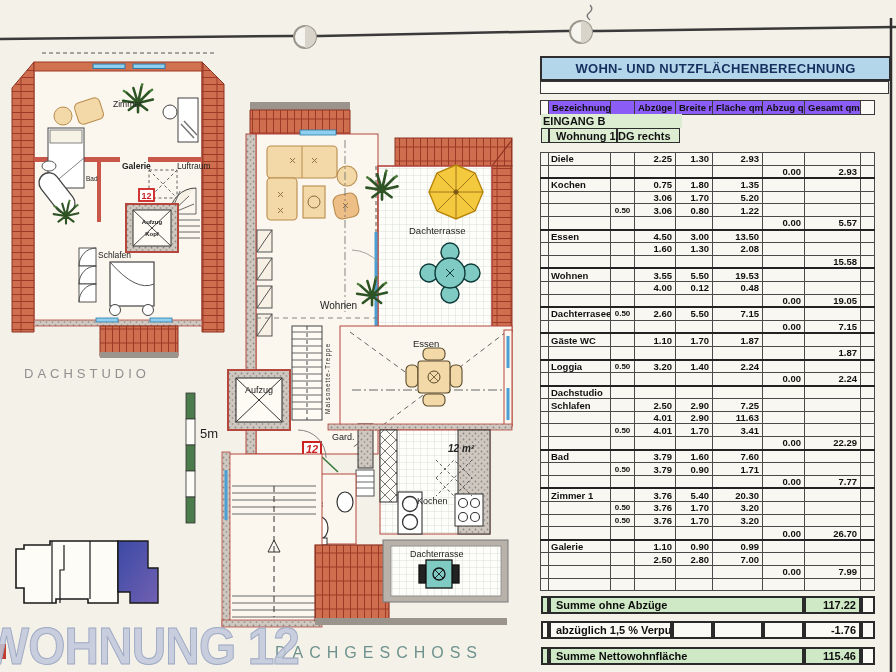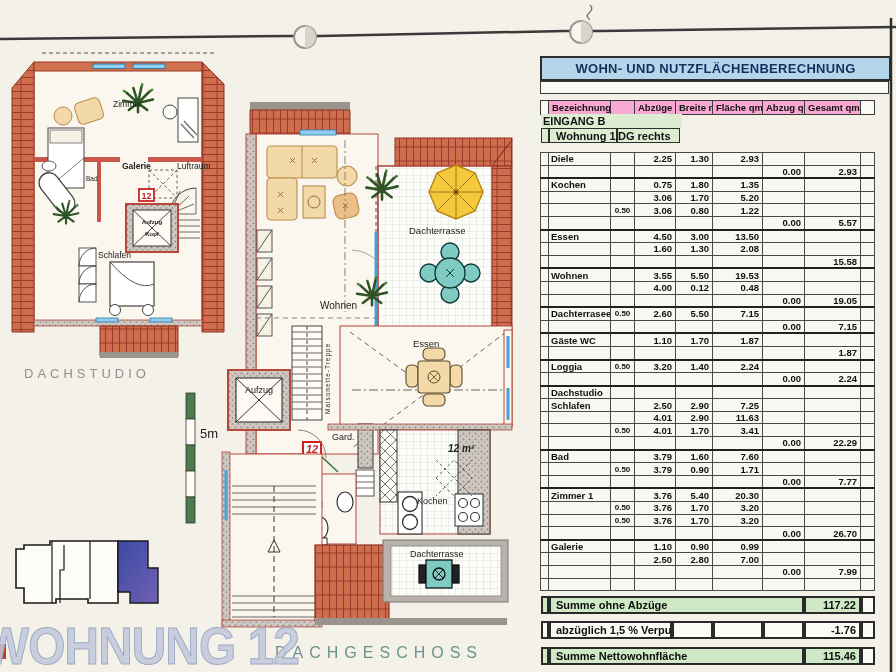--- a/index.html
+++ b/index.html
@@ -16,21 +16,21 @@
     font-size:13px;font-weight:bold;color:#15305f;
     text-align:center;line-height:21px;letter-spacing:.3px;
   }
   .t-sub{left:540px;top:81px;width:347px;height:11px;background:#fbfaf5;border:1.5px solid #3a3a3a;}
   table.hdr,table.data{border-collapse:collapse;table-layout:fixed;}
   table.hdr{position:absolute;left:540px;top:100px;width:334px;}
   table.hdr td{
     border:1px solid #3a3a3a;height:13px;font-size:9.5px;font-weight:bold;color:#111;
     padding:0 0 0 3px;white-space:nowrap;overflow:hidden;background:#fbfaf5;
   }
-  table.hdr td.blue{background:#f9a8d4;}
+  table.hdr td.blue{background:#8b5cf6;}
   .greenrow{background:#dcedd2;font-weight:bold;font-size:11px;color:#111;line-height:14px;white-space:nowrap;}
   .eingang{left:541px;top:114px;width:139px;height:14px;padding-left:2px;}
   .wbox{border:1.5px solid #2e2e2e;box-sizing:border-box;}
   table.data{position:absolute;left:540px;top:152px;width:334px;border:1.5px solid #2a2a2a;}
   table.data td{
     border:1px solid #4a4a4a;height:11.6px;font-size:9.5px;font-weight:bold;color:#101010;
     padding:0 3px 0 2px;white-space:nowrap;overflow:hidden;background:#f9f7f1;
   }
   table.data tr.grp td{border-top:2px solid #222;}
   table.data td.cv{text-align:right;}

